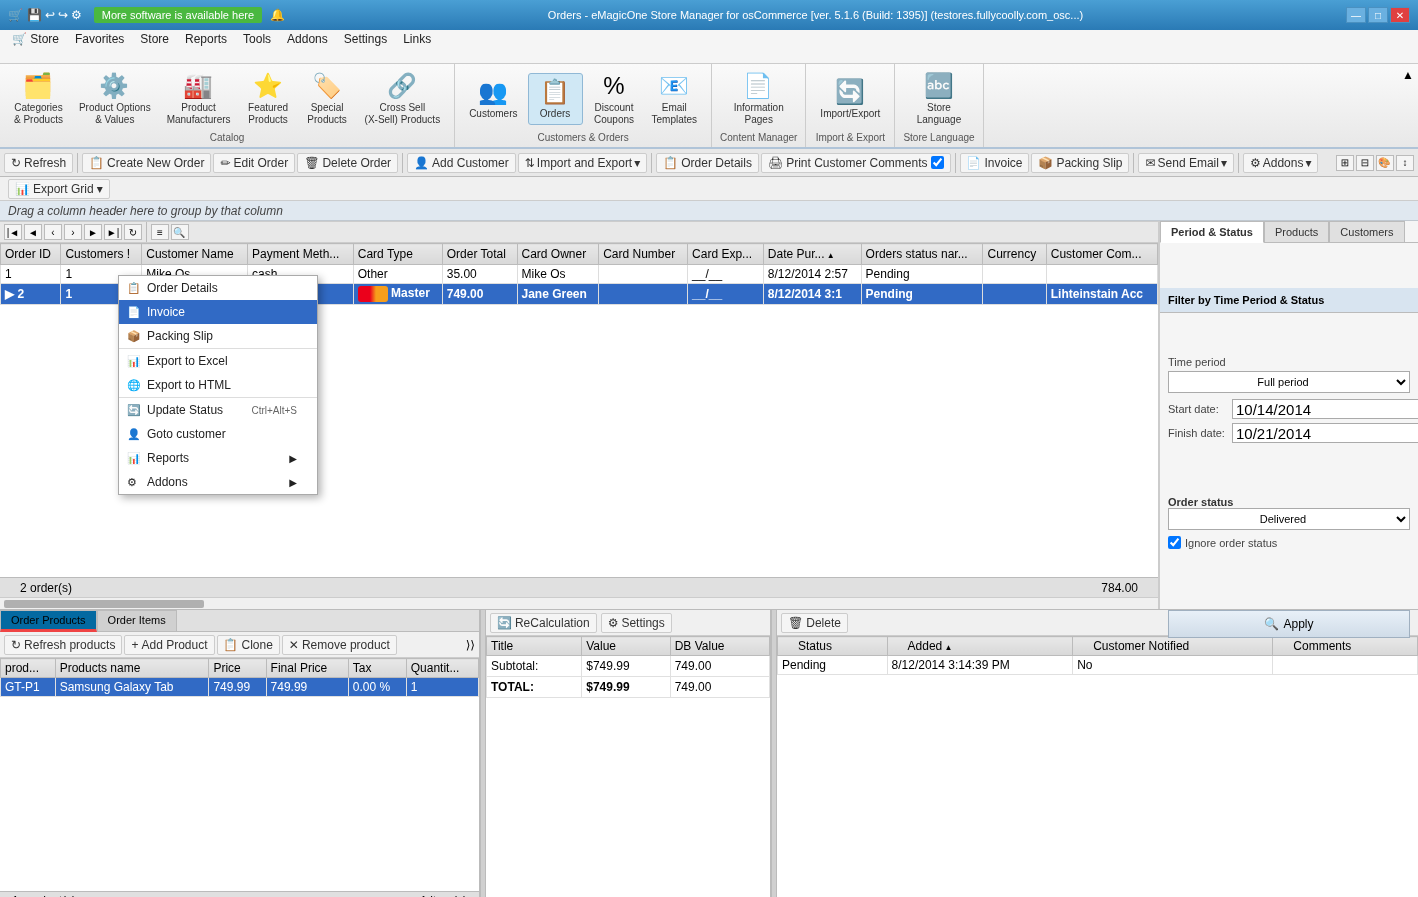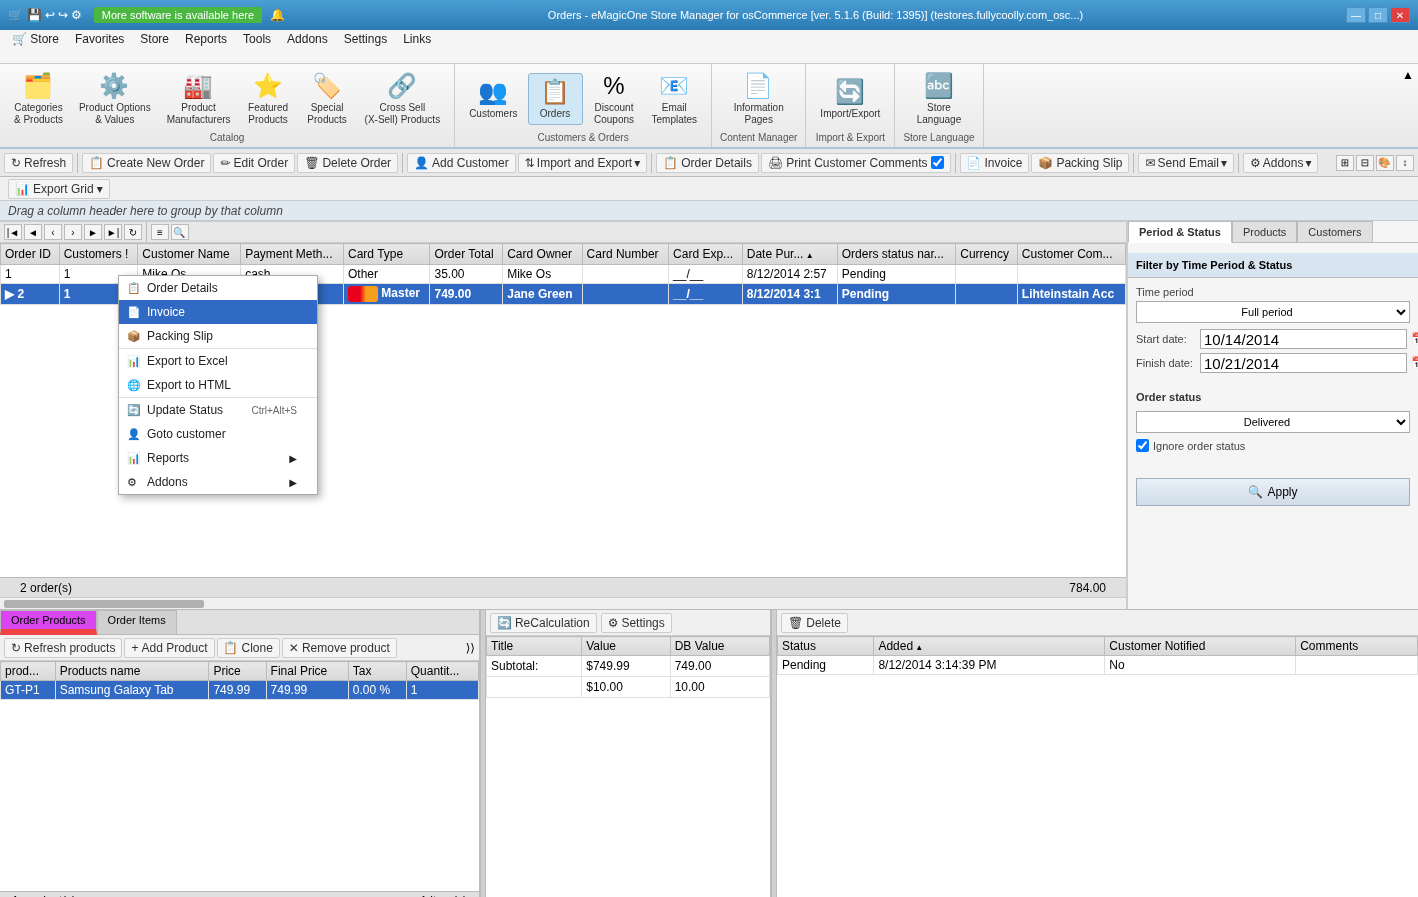--- a/index.html
+++ b/index.html
@@ -198,25 +198,26 @@
       border: 1px solid #bbb;
       cursor: pointer;
       display: flex;
       align-items: center;
       justify-content: center;
       font-size: 10px;
     }
 
     
     .right-panel {
-      width: 291px;
+      width: 259px;
       background: #f5f5f5;
       display: flex;
       flex-direction: column;
       border-left: 1px solid #ccc;
+      gap: 35px;
     }
     .filter-tabs {
       display: flex;
       border-bottom: 1px solid #bbb;
     }
     .filter-tab {
       padding: 4px 10px;
       background: #e0e0e0;
       border: 1px solid #bbb;
       border-bottom: none;
@@ -274,21 +275,21 @@
       font-size: 12px;
       display: flex;
       align-items: center;
       justify-content: center;
       gap: 4px;
       margin: 8px 0;
     }
     .order-status-section {
       padding: 6px 8px;
     }
-    .order-status-label { font-size: 11px; font-weight: bold; color: #333; margin-bottom: 8px; }
+    .order-status-label { font-size: 11px; font-weight: bold; color: #333; margin-bottom: 0; }
 
     
     .bottom-pane {
       display: flex;
       height: 300px;
       border-top: 1px solid #bbb;
     }
     .bottom-left {
       width: 480px;
       border-right: 1px solid #bbb;
@@ -313,22 +314,22 @@
     }
     .bottom-tab {
       padding: 3px 10px;
       cursor: pointer;
       font-size: 11px;
       border: 1px solid #bbb;
       border-bottom: none;
       background: #d0d0d0;
     }
     .bottom-tab.active {
-      background: #d946ef;
-      border-bottom: 6px solid #ef4444;
+      background: #0369a1;
+      border-bottom: 3px solid #ef4444;
       margin-bottom: -1px;
     }
     .bottom-toolbar {
       background: #f0f0f0;
       border-bottom: 1px solid #ccc;
       height: 26px;
       display: flex;
       align-items: center;
       padding: 0 4px;
       gap: 2px;
@@ -393,21 +394,21 @@
       padding: 3px 4px;
     }
     .right-table {
       width: 100%;
       border-collapse: collapse;
       font-size: 11px;
     }
     .right-table th {
       background: linear-gradient(to bottom, #e8e8e8, #d8d8d8);
       border: 1px solid #bbb;
-      padding: 2px 4px;
+      padding: 2px 20px;
       font-weight: normal;
       text-align: left;
     }
     .right-table td {
       border: 1px solid #e0e0e0;
       padding: 2px 4px;
     }
 
     
     .context-menu {
@@ -877,23 +878,23 @@
             <th>DB Value</th>
           </tr>
         </thead>
         <tbody>
           <tr>
             <td>Subtotal:</td>
             <td>$749.99</td>
             <td>749.00</td>
           </tr>
           <tr>
-            <td></td>
-            <td>$10.00</td>
-            <td>10.00</td>
+            <td><strong>TOTAL:</strong></td>
+            <td><strong>$749.99</strong></td>
+            <td>749.00</td>
           </tr>
         </tbody>
       </table>
     </div>
   </div>
 
   <div class="v-splitter"></div>
 
   <div class="bottom-right">
     <div class="center-toolbar">

